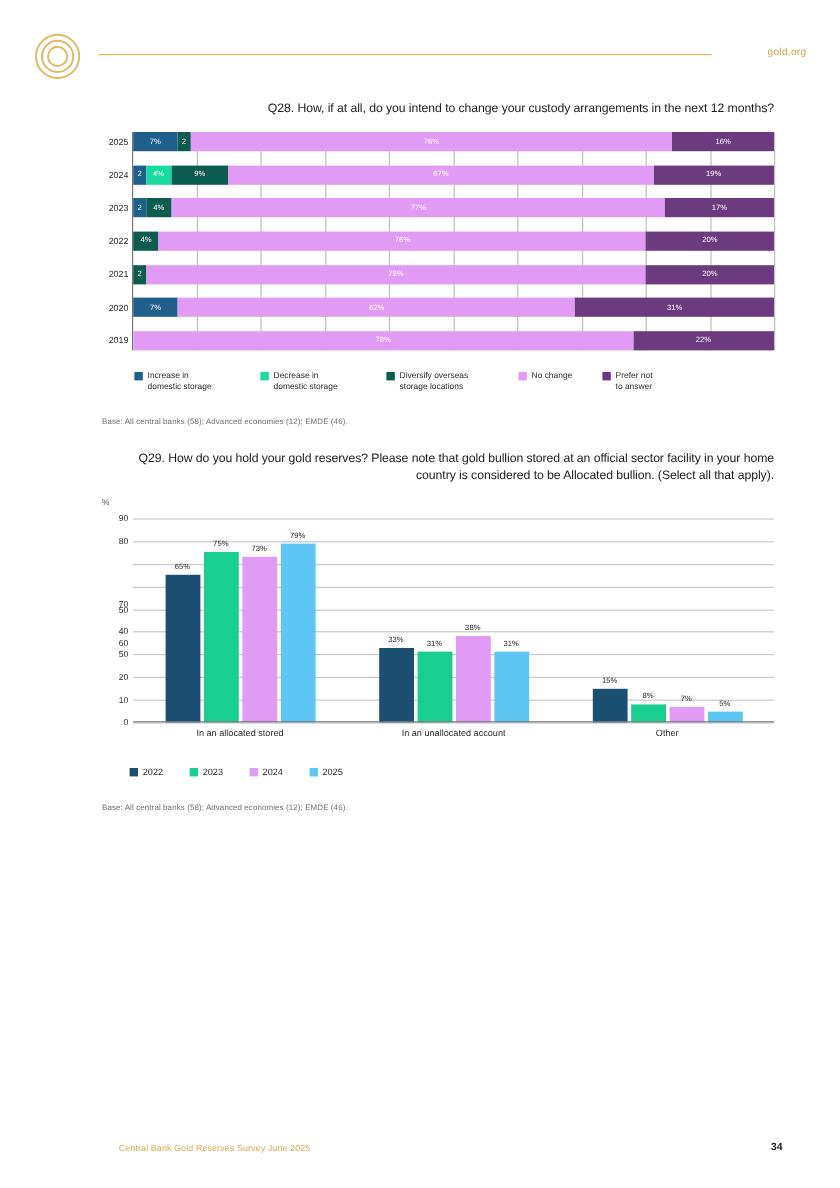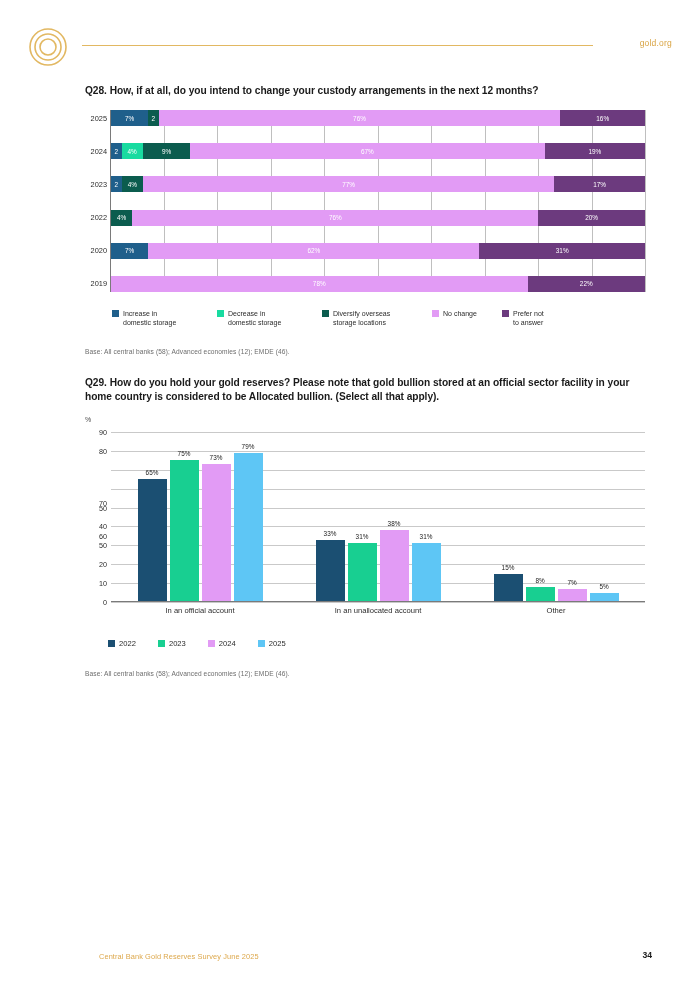--- a/index.html
+++ b/index.html
@@ -21,22 +21,22 @@
     background: #e2b862;
   }
   .header-site {
     position: absolute; right: 28px; top: 38px;
     font-size: 8.5px; color: #d9a443; letter-spacing: .2px;
   }
 
   
   .qtext {
     position: absolute; left: 85px; width: 560px;
-    font-size: 10.2px; font-weight: bold; line-height: 1.42;
-    color: #1a1a1a; letter-spacing: -.05px;
+    font-size: 10.2px; font-weight: normal; line-height: 1.42;
+    color: #1a1a1a; letter-spacing: -.05px; text-align: right;
   }
   #q28-title { top: 84px; }
   #q29-title { top: 376px; }
 
   .basenote {
     position: absolute; left: 85px; width: 560px;
     font-size: 6.6px; color: #6d6d6d; letter-spacing: .1px;
   }
   #q28-base { top: 348px; }
   #q29-base { top: 670px; }
@@ -176,20 +176,28 @@
               <div class="c1-seg" style="width: 4%; background: rgb(11, 92, 78);">4%</div>
               <div class="c1-seg" style="width: 77%; background: rgb(226, 155, 245);">77%</div>
               <div class="c1-seg" style="width: 17%; background: rgb(108, 58, 126);">17%</div>
             </div>
           </div>
           <div class="c1-row">
             <div class="c1-ylab">2022</div>
             <div class="c1-track">
               <div class="c1-seg" style="width: 4%; background: rgb(11, 92, 78);">4%</div>
               <div class="c1-seg" style="width: 76%; background: rgb(226, 155, 245);">76%</div>
+              <div class="c1-seg" style="width: 20%; background: rgb(108, 58, 126);">20%</div>
+            </div>
+          </div>
+          <div class="c1-row">
+            <div class="c1-ylab">2021</div>
+            <div class="c1-track">
+              <div class="c1-seg" style="width: 2%; background: rgb(11, 92, 78);">2</div>
+              <div class="c1-seg" style="width: 78%; background: rgb(226, 155, 245);">78%</div>
               <div class="c1-seg" style="width: 20%; background: rgb(108, 58, 126);">20%</div>
             </div>
           </div>
           <div class="c1-row">
             <div class="c1-ylab">2020</div>
             <div class="c1-track">
               <div class="c1-seg" style="width: 7%; background: rgb(31, 95, 139);">7%</div>
               <div class="c1-seg" style="width: 62%; background: rgb(226, 155, 245);">62%</div>
               <div class="c1-seg" style="width: 31%; background: rgb(108, 58, 126);">31%</div>
             </div>
@@ -297,21 +305,21 @@
               <span class="c2-val">7%</span>
             </div>
             <div class="c2-bar" style="height: 5.55556%; background: rgb(94, 198, 245);">
               <span class="c2-val">5%</span>
             </div>
           </div>
         </div>
       <div class="c2-base"></div>
     </div>
     <div class="c2-xlab" id="c2-xlab">
-        <div class="c2-xcell">In an official account</div>
+        <div class="c2-xcell">In an allocated stored</div>
         <div class="c2-xcell">In an unallocated account</div>
         <div class="c2-xcell">Other</div>
       </div>
   </div>
 
   <div id="legend2">
       <div class="lg2-item">
         <span class="lg2-sw" style="background: rgb(27, 79, 114);"></span>
         <span class="lg2-tx">2022</span>
       </div>

